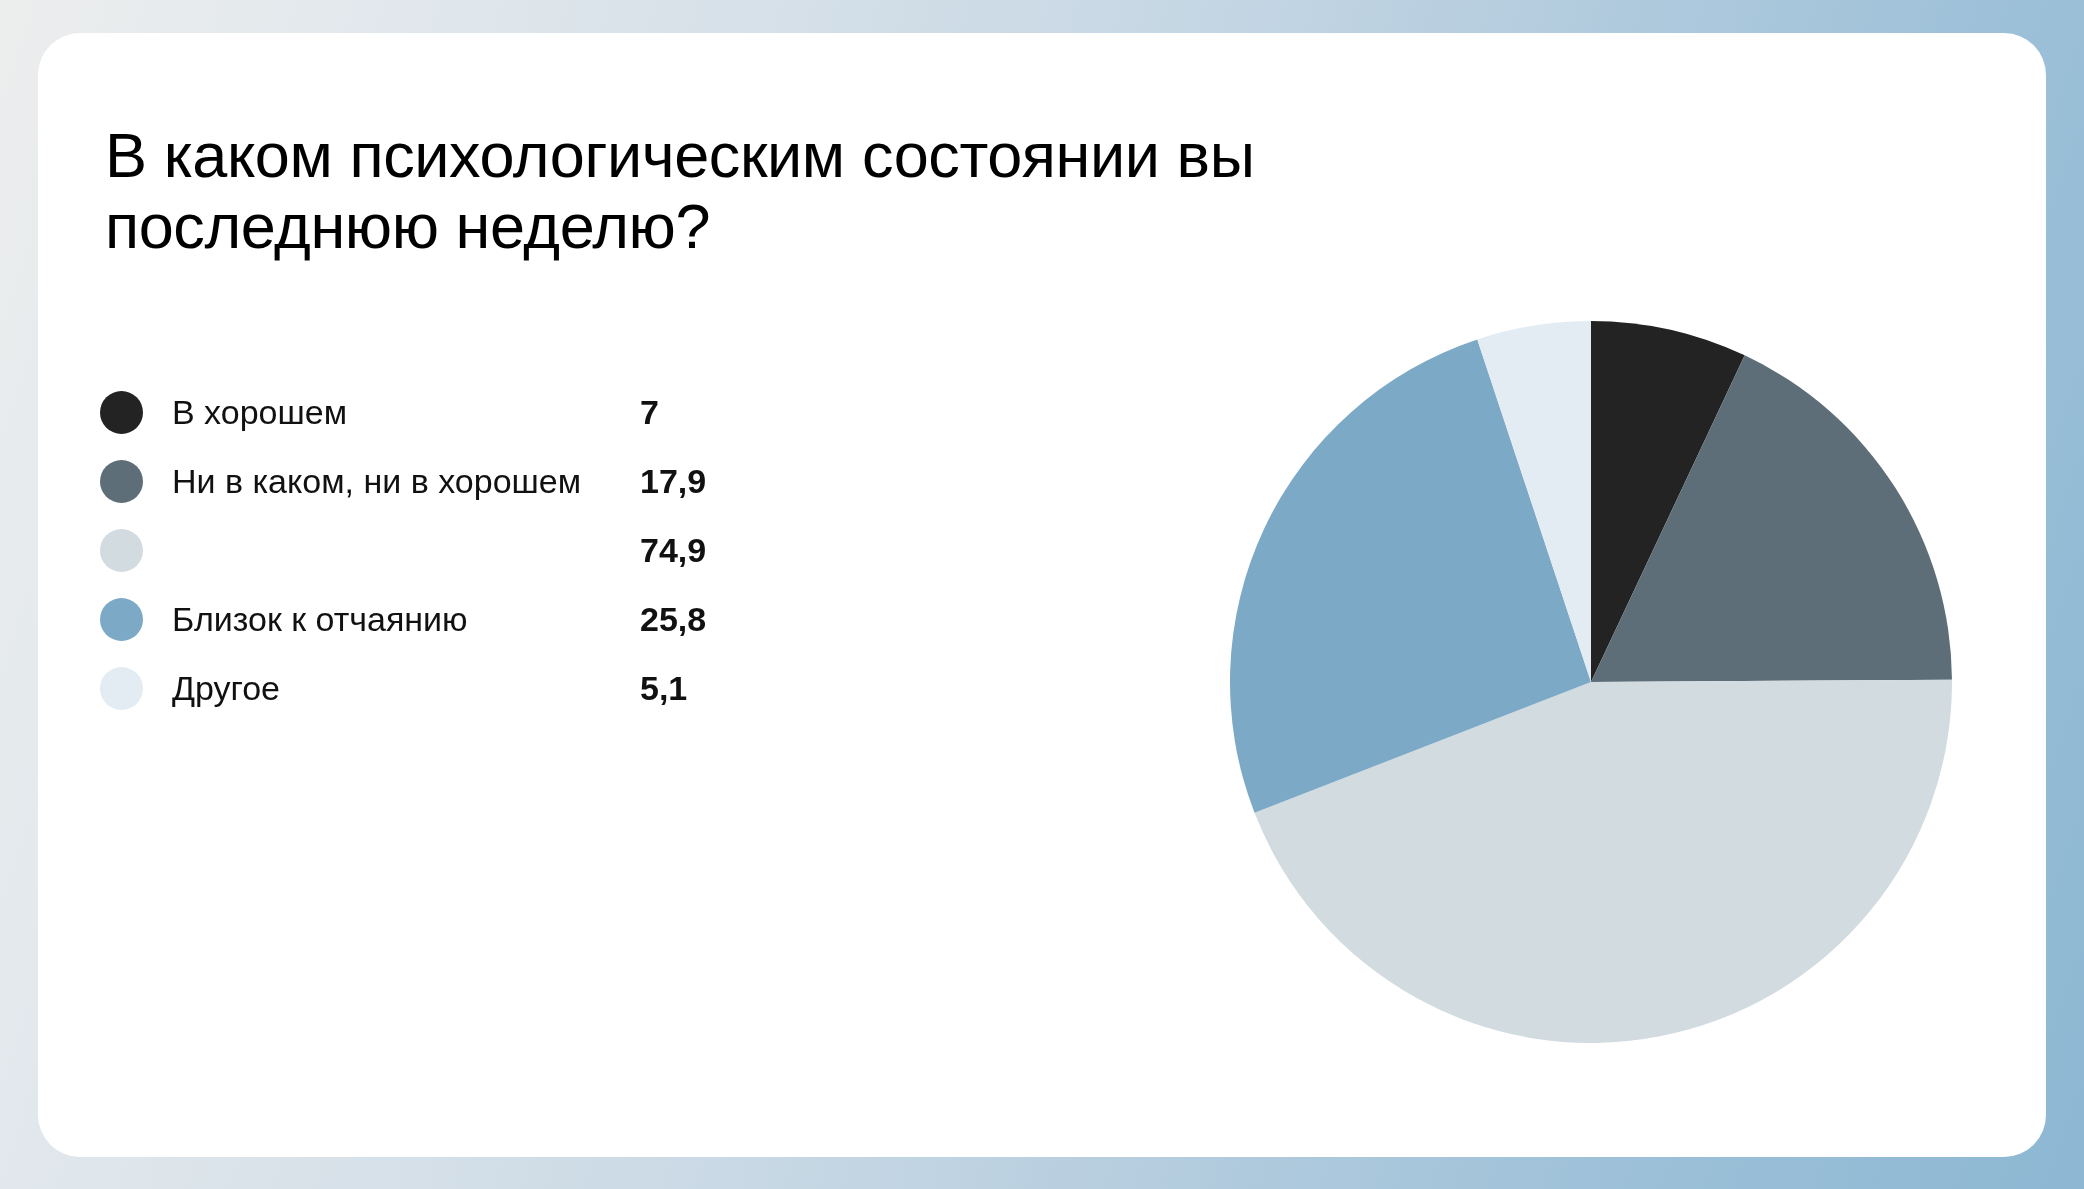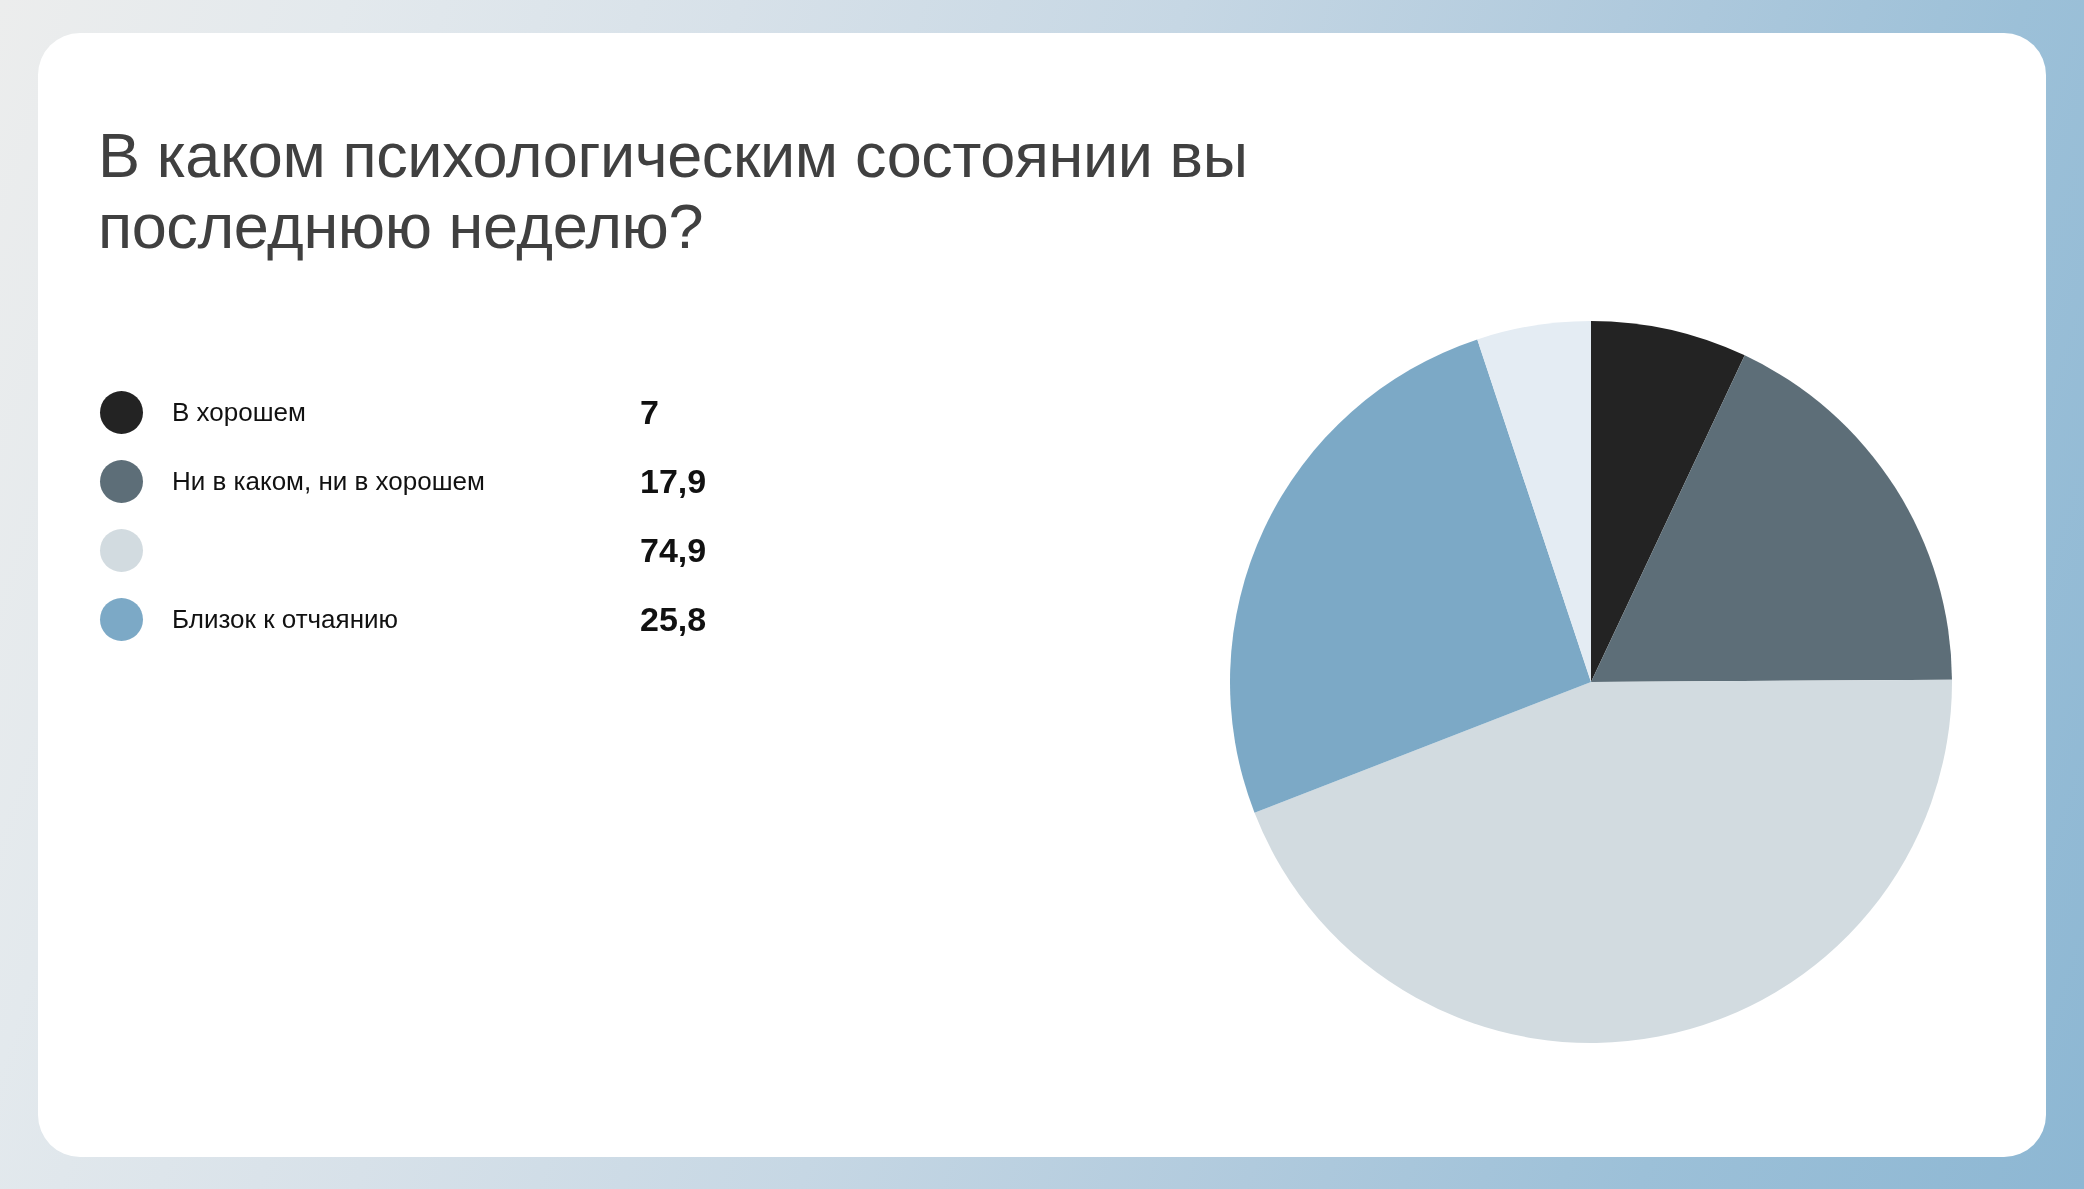--- a/index.html
+++ b/index.html
@@ -35,27 +35,27 @@
     top: 33px;
     width: 2008px;
     height: 1124px;
     background: #ffffff;
     border-radius: 42px;
   }
 
   
   #title {
     position: absolute;
-    left: 60px;
+    left: 67px;
     top: 45px;
     width: 1460px;
     font-size: 63px;
     line-height: 1.13;
     font-weight: 400;
-    color: #404040;
+    color: #000000;
     letter-spacing: -0.4px;
     white-space: pre-line;
   }
 
   
   #legend {
     position: absolute;
     left: 62px;
     top: 345px;
     width: 850px;
@@ -67,21 +67,21 @@
     align-items: center;
   }
   .legend-dot {
     width: 43px;
     height: 43px;
     border-radius: 50%;
     flex: 0 0 auto;
   }
   .legend-label {
     margin-left: 29px;
-    font-size: 26px;
+    font-size: 34px;
     color: #111111;
     white-space: nowrap;
     flex: 0 0 auto;
   }
   .legend-value {
     position: absolute;
     left: 540px;
     font-size: 34px;
     font-weight: 700;
     color: #111111;
@@ -128,20 +128,25 @@
         <span class="legend-dot" style="background: rgb(210, 219, 224);"></span>
         <span class="legend-value">74,9</span>
       </div>
 
       <div class="legend-row">
         <span class="legend-dot" style="background: rgb(124, 169, 198);"></span>
         <span class="legend-label">Близок к отчаянию</span>
         <span class="legend-value">25,8</span>
       </div>
 
+      <div class="legend-row">
+        <span class="legend-dot" style="background: rgb(228, 236, 243);"></span>
+        <span class="legend-label">Другое</span>
+        <span class="legend-value">5,1</span>
+      </div>
 
     </div>
 
     <div id="pie-wrap">
       <svg id="pie-svg" viewBox="0 0 722 722">
         <g id="pie-slices">
             <path d="M 361 361 L 361.00 0.00 A 361 361 0 0 1 514.71 34.36 Z" fill="#232323"></path>
             <path d="M 361 361 L 514.71 34.36 A 361 361 0 0 1 721.99 358.73 Z" fill="#5d6e78"></path>
             <path d="M 361 361 L 721.99 358.73 A 361 361 0 0 1 24.52 491.78 Z" fill="#d2dbe0"></path>
             <path d="M 361 361 L 24.52 491.78 A 361 361 0 0 1 247.29 18.38 Z" fill="#7ca9c6"></path>

